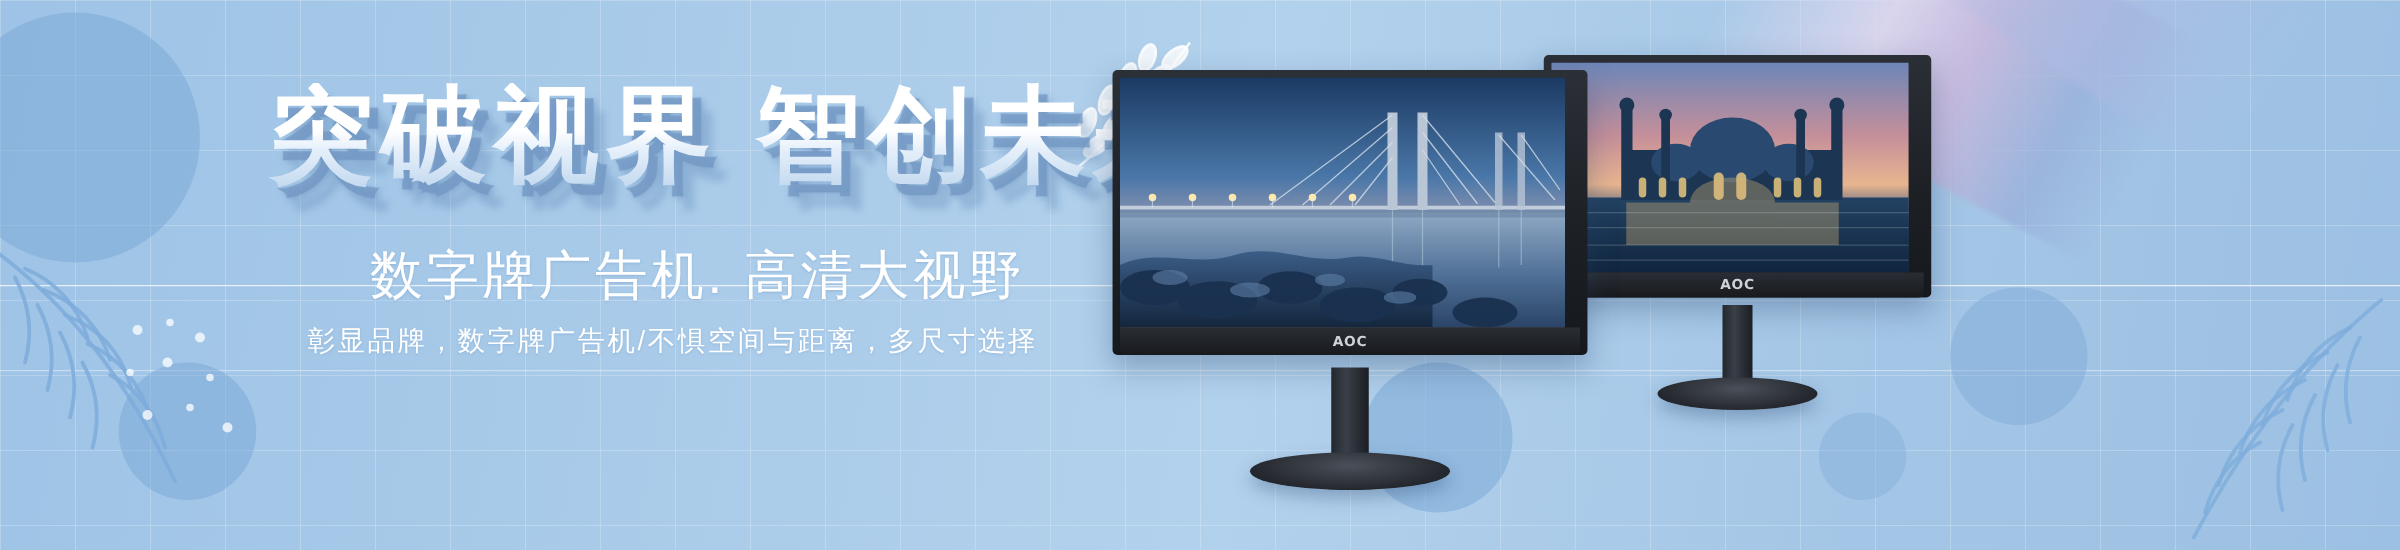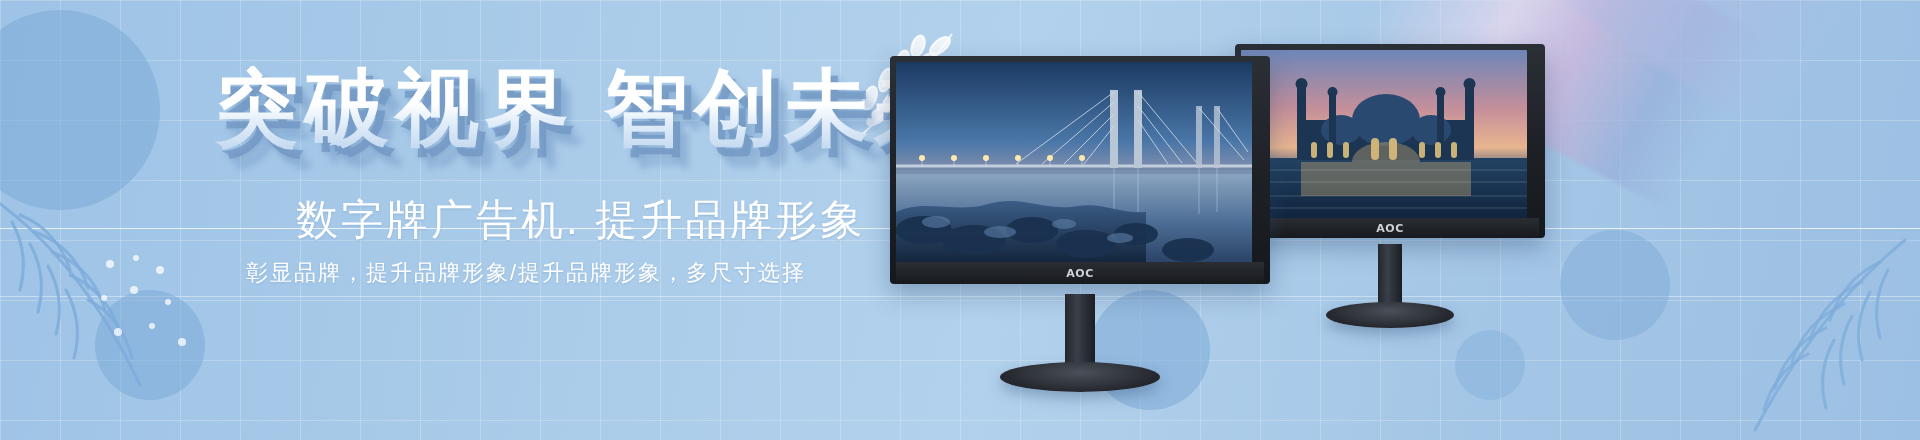--- a/index.html
+++ b/index.html
@@ -159,22 +159,22 @@
         <circle cx="44" cy="40" r="4"></circle>
         <circle cx="78" cy="52" r="3"></circle>
       <circle cx="28" cy="82" r="4"></circle>
         <circle cx="62" cy="76" r="3"></circle>
         <circle cx="92" cy="92" r="4"></circle>
     </g>
   </svg>
 
   <div class="copy">
     <div class="headline">突破视界 智创未来</div>
-    <div class="subhead">数字牌广告机. 提升品牌形象</div>
-    <div class="tagline">彰显品牌，提升品牌形象/提升品牌形象，多尺寸选择</div>
+    <div class="subhead">数字牌广告机. 高清大视野</div>
+    <div class="tagline">彰显品牌，数字牌广告机/不惧空间与距离，多尺寸选择</div>
   </div>
 
   <div class="monitors">
 
     <div class="mon" style="left:355px;top:44px;width:310px;">
       <div class="bezel" style="width:298px;">
         <svg class="screen" width="286" height="168" viewBox="0 0 286 168">
           <defs>
             <linearGradient id="sky2" x1="0" y1="0" x2="0" y2="1">
               <stop offset="0%" stop-color="#6d86b8"></stop>

